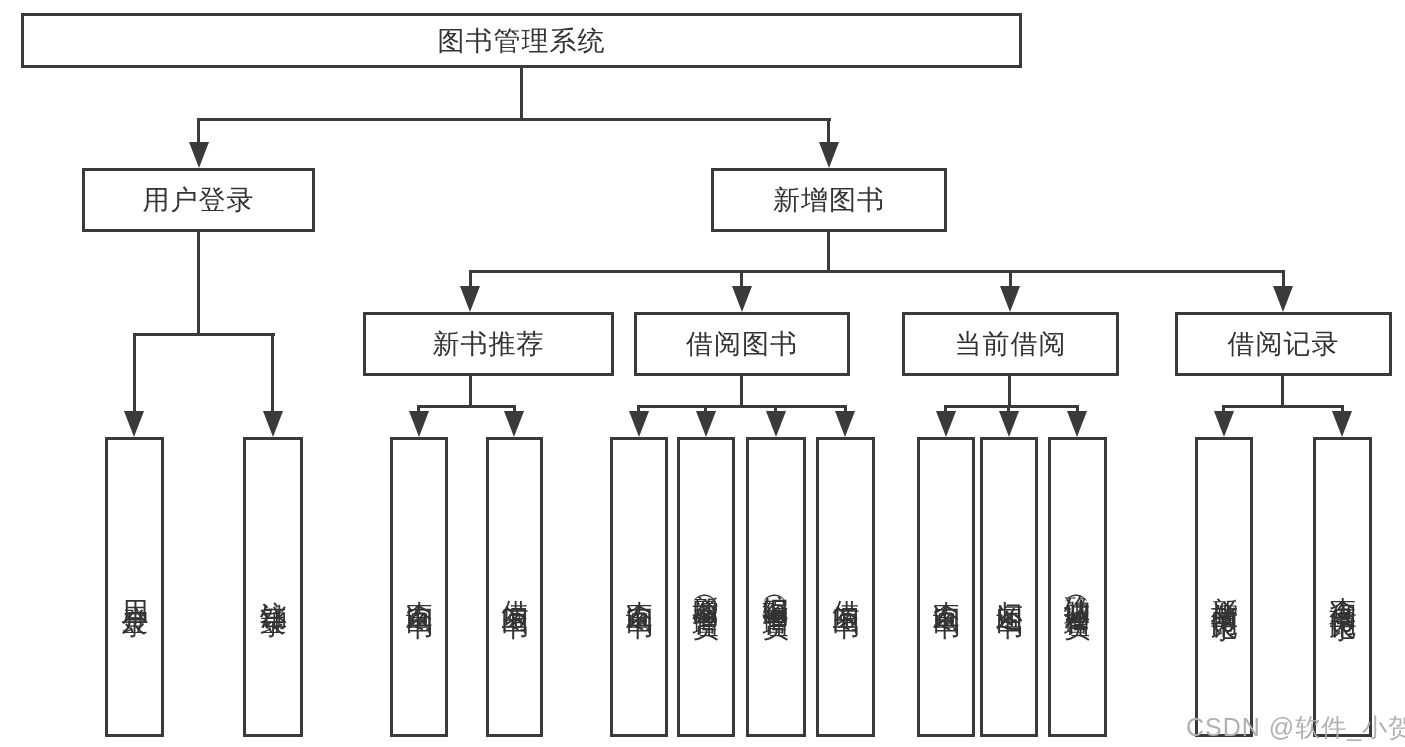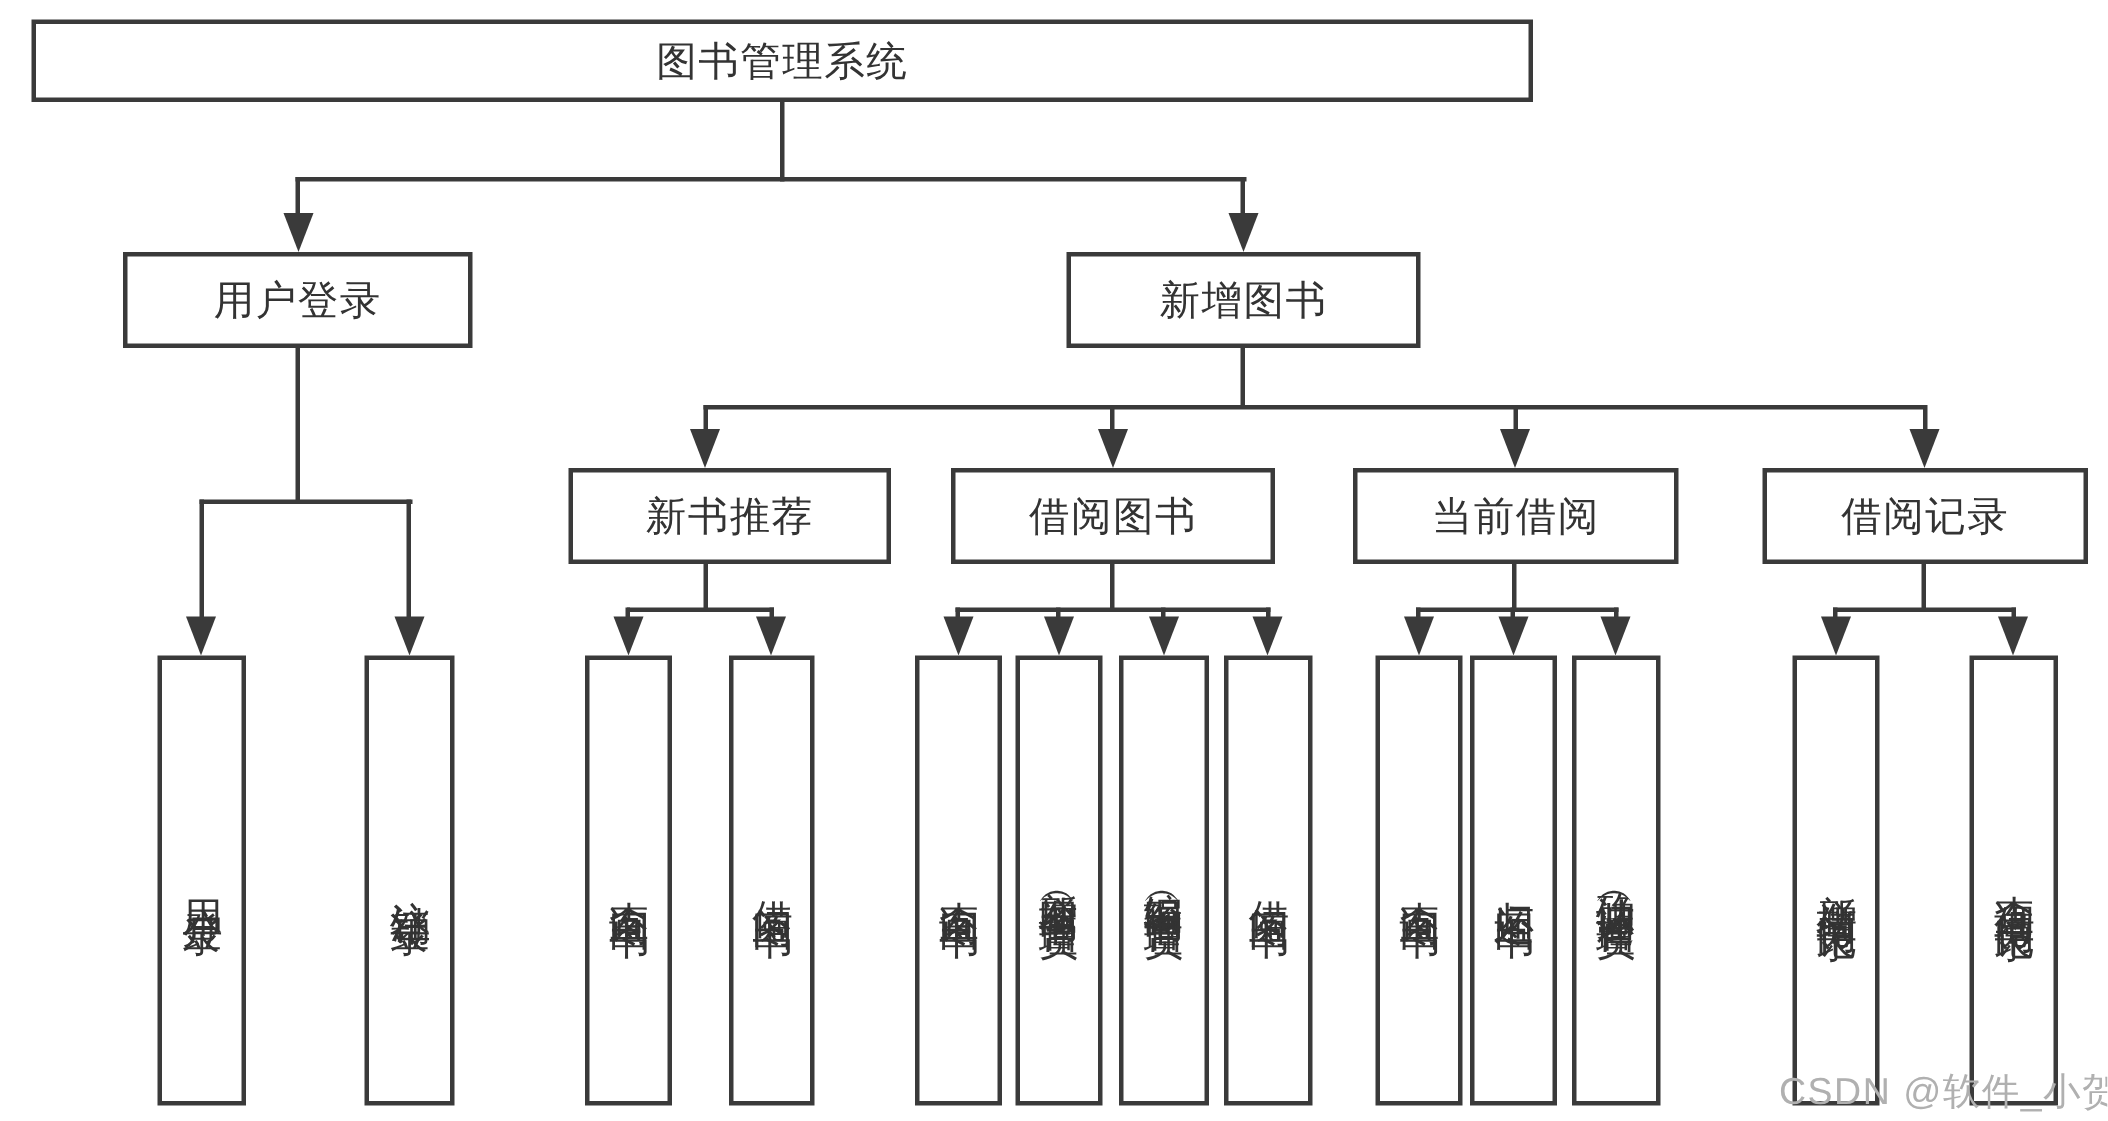--- a/index.html
+++ b/index.html
@@ -105,21 +105,21 @@
   <div class="h" style="left:469px; top:270px; width:814px;"></div>
   <div class="v" style="left:469px; top:270px; height:18px;"></div>
   <div class="arrow" style="left:460px; top:286px;"></div>
   <div class="v" style="left:740px; top:270px; height:18px;"></div>
   <div class="arrow" style="left:732px; top:286px;"></div>
   <div class="v" style="left:1009px; top:270px; height:18px;"></div>
   <div class="arrow" style="left:1000px; top:286px;"></div>
   <div class="v" style="left:1282px; top:270px; height:18px;"></div>
   <div class="arrow" style="left:1273px; top:286px;"></div>
 
-  <div class="node" style="left:363px; top:312px; width:215px; height:64px;margin-left:16px;">
+  <div class="node" style="left:363px; top:312px; width:251px; height:64px;">
     <span>新书推荐</span>
   </div>
   <div class="node" style="left:634px; top:312px; width:216px; height:64px;">
     <span>借阅图书</span>
   </div>
   <div class="node" style="left:1175px; top:312px; width:217px; height:64px;">
     <span>借阅记录</span>
   </div>
   <div class="node" style="left:902px; top:312px; width:217px; height:64px;">
     <span>当前借阅</span>

